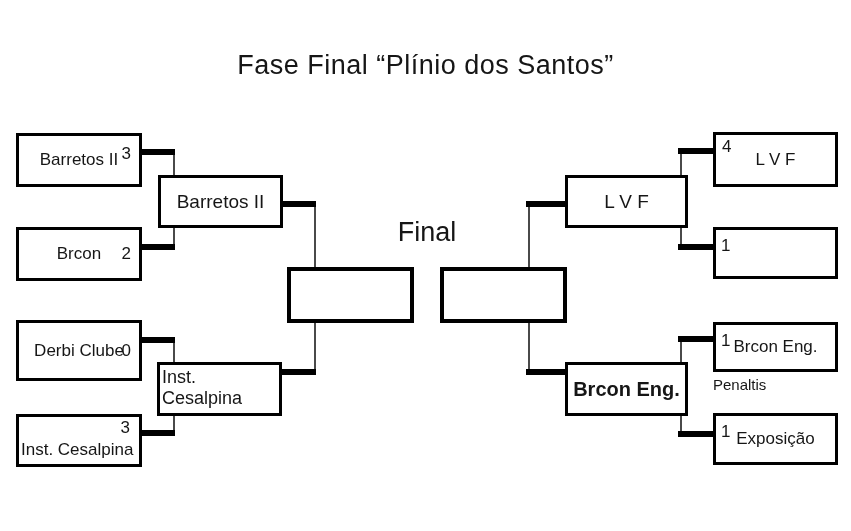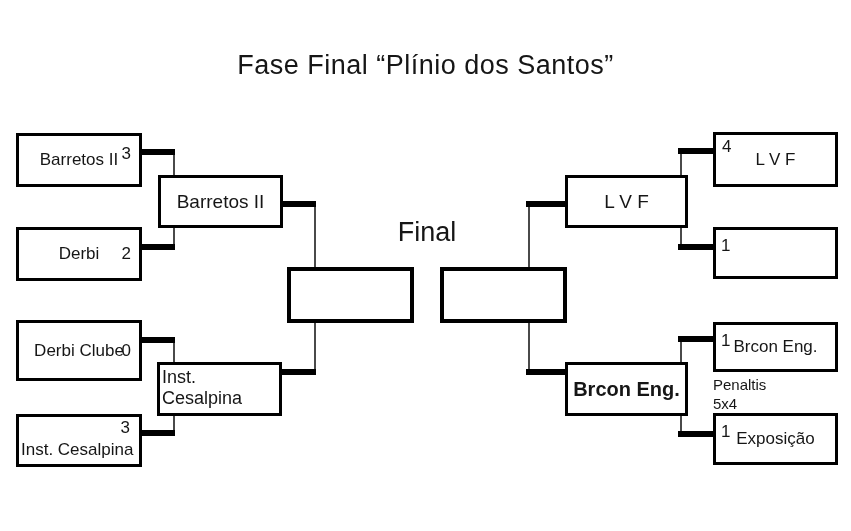--- a/index.html
+++ b/index.html
@@ -75,21 +75,21 @@
 <div class="stub" style="left:526px;top:369px;width:41px;"></div>
 
 <div class="box" style="left:16px;top:133px;width:126px;height:54px;">
   <div class="inner pad-r">
     <span>Barretos II</span>
     <span class="score score-r-hi">3</span>
   </div>
 </div>
 <div class="box" style="left:16px;top:227px;width:126px;height:54px;">
   <div class="inner pad-r">
-    <span>Derbi</span>
+    <span>Brcon</span>
     <span class="score score-r">2</span>
   </div>
 </div>
 <div class="box" style="left:16px;top:320px;width:126px;height:61px;">
   <div class="inner pad-r">
     <span>Derbi Clube</span>
     <span class="score score-r">0</span>
   </div>
 </div>
 <div class="box name-bottom" style="left:16px;top:414px;width:126px;height:53px;">
@@ -147,14 +147,13 @@
 </div>
 <div class="box" style="left:713px;top:413px;width:125px;height:52px;">
   <div class="inner pad-l">
     <span>Exposição</span>
     <span class="score score-l-hi">1</span>
   </div>
 </div>
 
 <div class="abs penalty">
   <div>Penaltis</div>
-  <div>5x4</div>
 </div>
 
 </body></html>

